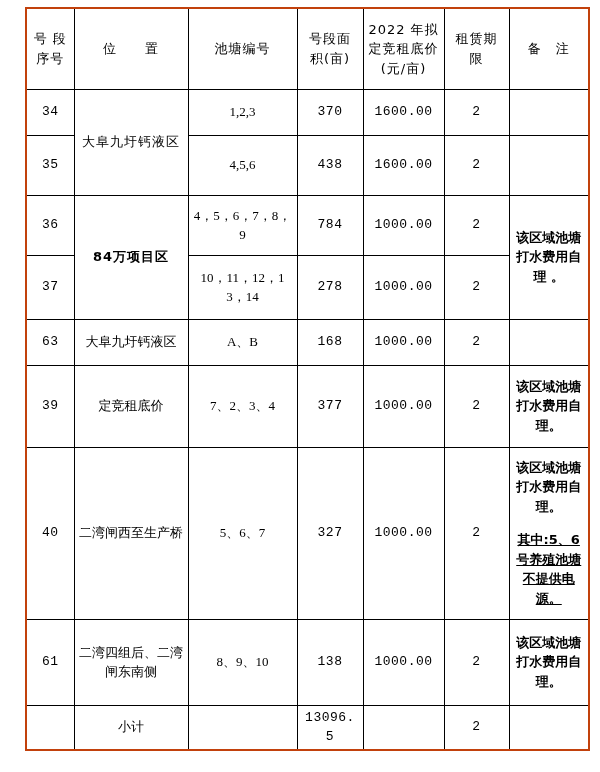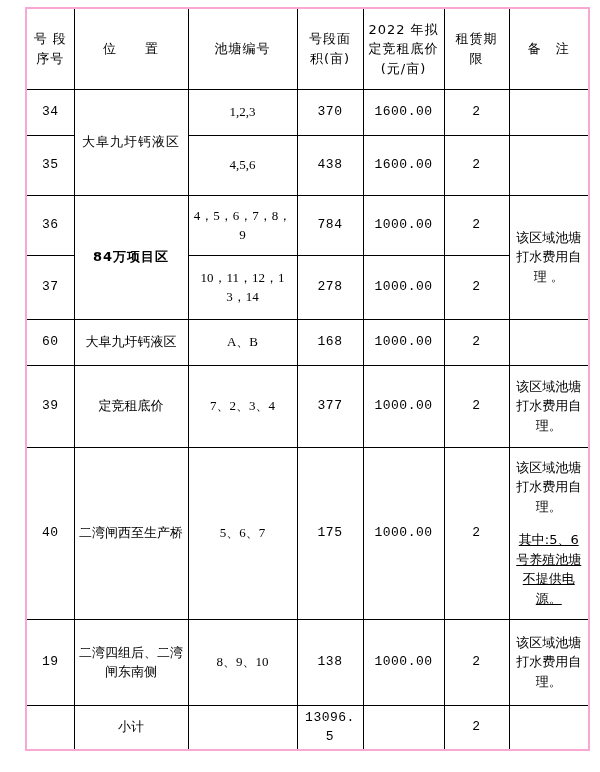--- a/index.html
+++ b/index.html
@@ -8,21 +8,21 @@
     font-family:"DejaVu Sans",sans-serif;
     color:#000;
     position:relative;
   }
   table.doc{
     border-collapse:collapse;
     table-layout:fixed;
     position:absolute;
     left:25px;top:7px;
     width:563px;
-    border:2px solid #f9a8d4;
+    border:2px solid #c2410c;
   }
   table.doc td{
     border:1px solid #000;
     text-align:center;
     vertical-align:middle;
     padding:2px 4px;
     font-size:13px;
     line-height:1.5;
     overflow:hidden;
     word-break:break-all;
@@ -54,21 +54,21 @@
     padding:2px 2px;
     font-weight:bold;
   }
   td.ponds{
     font-family:Liberation Serif, serif;
     font-size:13px;
   }
   td.remark{
     text-align:left;
     padding:4px 6px;
-    font-weight:normal;
+    font-weight:bold;
     margin-top:30px;
   }
   td.remark-big{
     font-size:17px;
     line-height:1.7;
   }
   td.remark-sm{
     font-size:14px;
     line-height:1.6;
   }
@@ -139,21 +139,21 @@
 
     <tr style="height:64px">
       <td class="num">37</td>
       <td class="ponds">10，11，12，13，14</td>
       <td class="num">278</td>
       <td class="num">1000.00</td>
       <td class="num">2</td>
     </tr>
 
     <tr style="height:46px">
-      <td class="num">60</td>
+      <td class="num">63</td>
       <td class="loc">大阜九圩钙液区</td>
       <td class="ponds">A、B</td>
       <td class="num">168</td>
       <td class="num">1000.00</td>
       <td class="num">2</td>
       <td class="remark remark-sm"></td>
     </tr>
 
     <tr style="height:82px">
       <td class="num">39</td>
@@ -162,31 +162,31 @@
       <td class="num">377</td>
       <td class="num">1000.00</td>
       <td class="num">2</td>
       <td class="remark remark-sm">该区域池塘打水费用自理。</td>
     </tr>
 
     <tr style="height:172px">
       <td class="num">40</td>
       <td class="loc">二湾闸西至生产桥</td>
       <td class="ponds">5、6、7</td>
-      <td class="num">175</td>
+      <td class="num">327</td>
       <td class="num">1000.00</td>
       <td class="num">2</td>
       <td class="remark remark-sm">
         <span class="rk-part1">该区域池塘打水费用自理。</span>
         <span class="rk-part2">其中:5、6号养殖池塘不提供电源。</span>
       </td>
     </tr>
 
     <tr style="height:86px">
-      <td class="num">19</td>
+      <td class="num">61</td>
       <td class="loc">二湾四组后、二湾闸东南侧</td>
       <td class="ponds">8、9、10</td>
       <td class="num">138</td>
       <td class="num">1000.00</td>
       <td class="num">2</td>
       <td class="remark remark-sm">该区域池塘打水费用自理。</td>
     </tr>
 
     <tr style="height:42px">
       <td class="num"></td>

